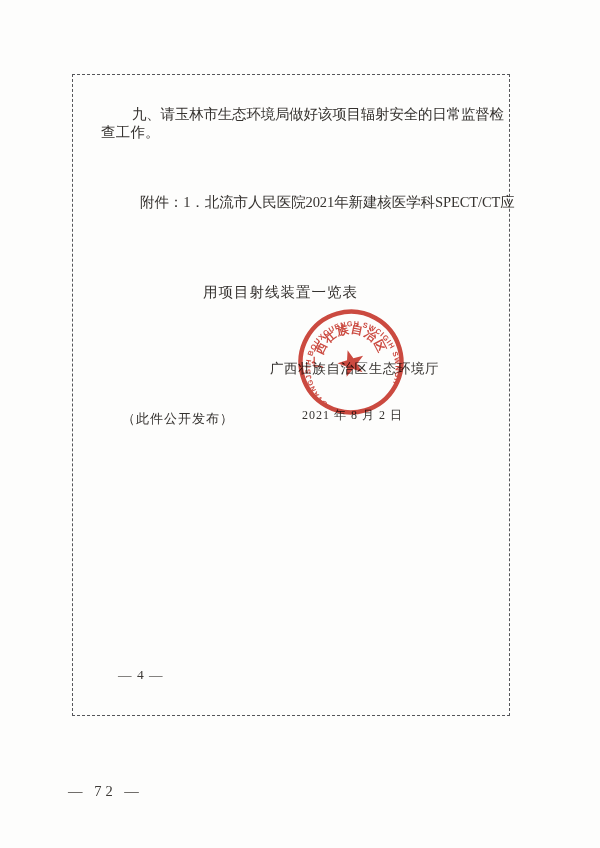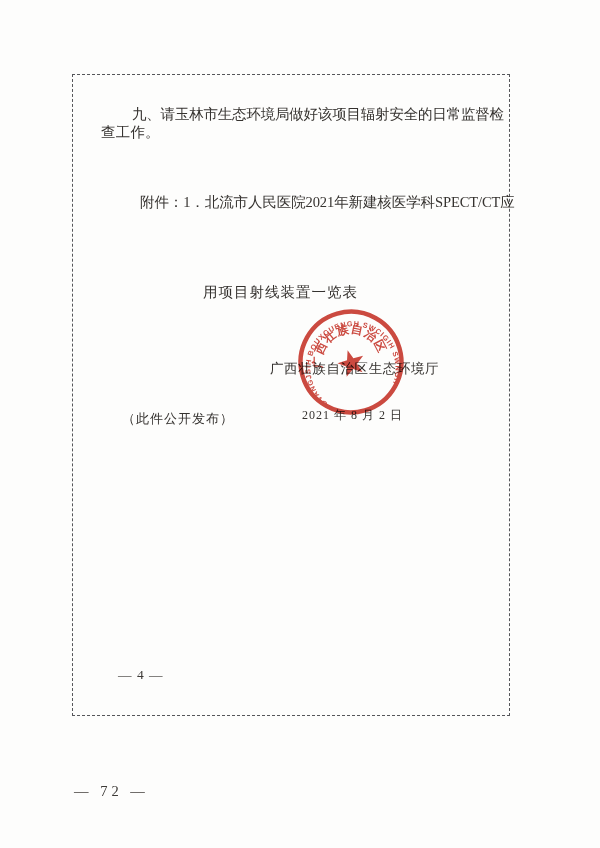--- a/index.html
+++ b/index.html
@@ -26,21 +26,21 @@
   .body-line-1{left:132px;top:106px;letter-spacing:-0.2px;}
   .body-line-2{left:101px;top:124px;}
   .att-line-1{left:140px;top:194px;letter-spacing:-0.1px;}
   .att-line-2{left:203px;top:224px;letter-spacing:1px;}
   .att-line-3{left:183px;top:254px;letter-spacing:-0.1px;}
   .att-line-4{left:203px;top:284px;letter-spacing:1px;}
   .issuer{left:270px;top:361px;font-size:13.5px;letter-spacing:0.6px;}
   .issue-date{left:302px;top:408px;font-size:12px;letter-spacing:1px;}
   .public-note{left:122px;top:411px;font-size:13px;letter-spacing:1px;}
   .page-num-inner{left:118px;top:667px;font-size:13.5px;letter-spacing:1px;color:#3c3936;}
-  .page-num-outer{left:74px;top:783px;font-size:14.5px;letter-spacing:4px;color:#3c3936;}
+  .page-num-outer{left:68px;top:783px;font-size:14.5px;letter-spacing:4px;color:#3c3936;}
   .seal-wrap{
     position:absolute;left:295px;top:306px;width:112px;height:112px;
     transform:rotate(-16deg);
     mix-blend-mode:multiply;
     opacity:0.92;
   }
   .seal-wrap svg{width:112px;height:112px;display:block;}
   .seal-outer-text{font-family:"Liberation Sans","DejaVu Sans",sans-serif;font-size:13px;font-weight:bold;letter-spacing:1.5px;}
   .seal-inner-text{font-size:21px;font-weight:bold;letter-spacing:2px;font-family:"Liberation Serif","DejaVu Serif",serif;}
 </style>

